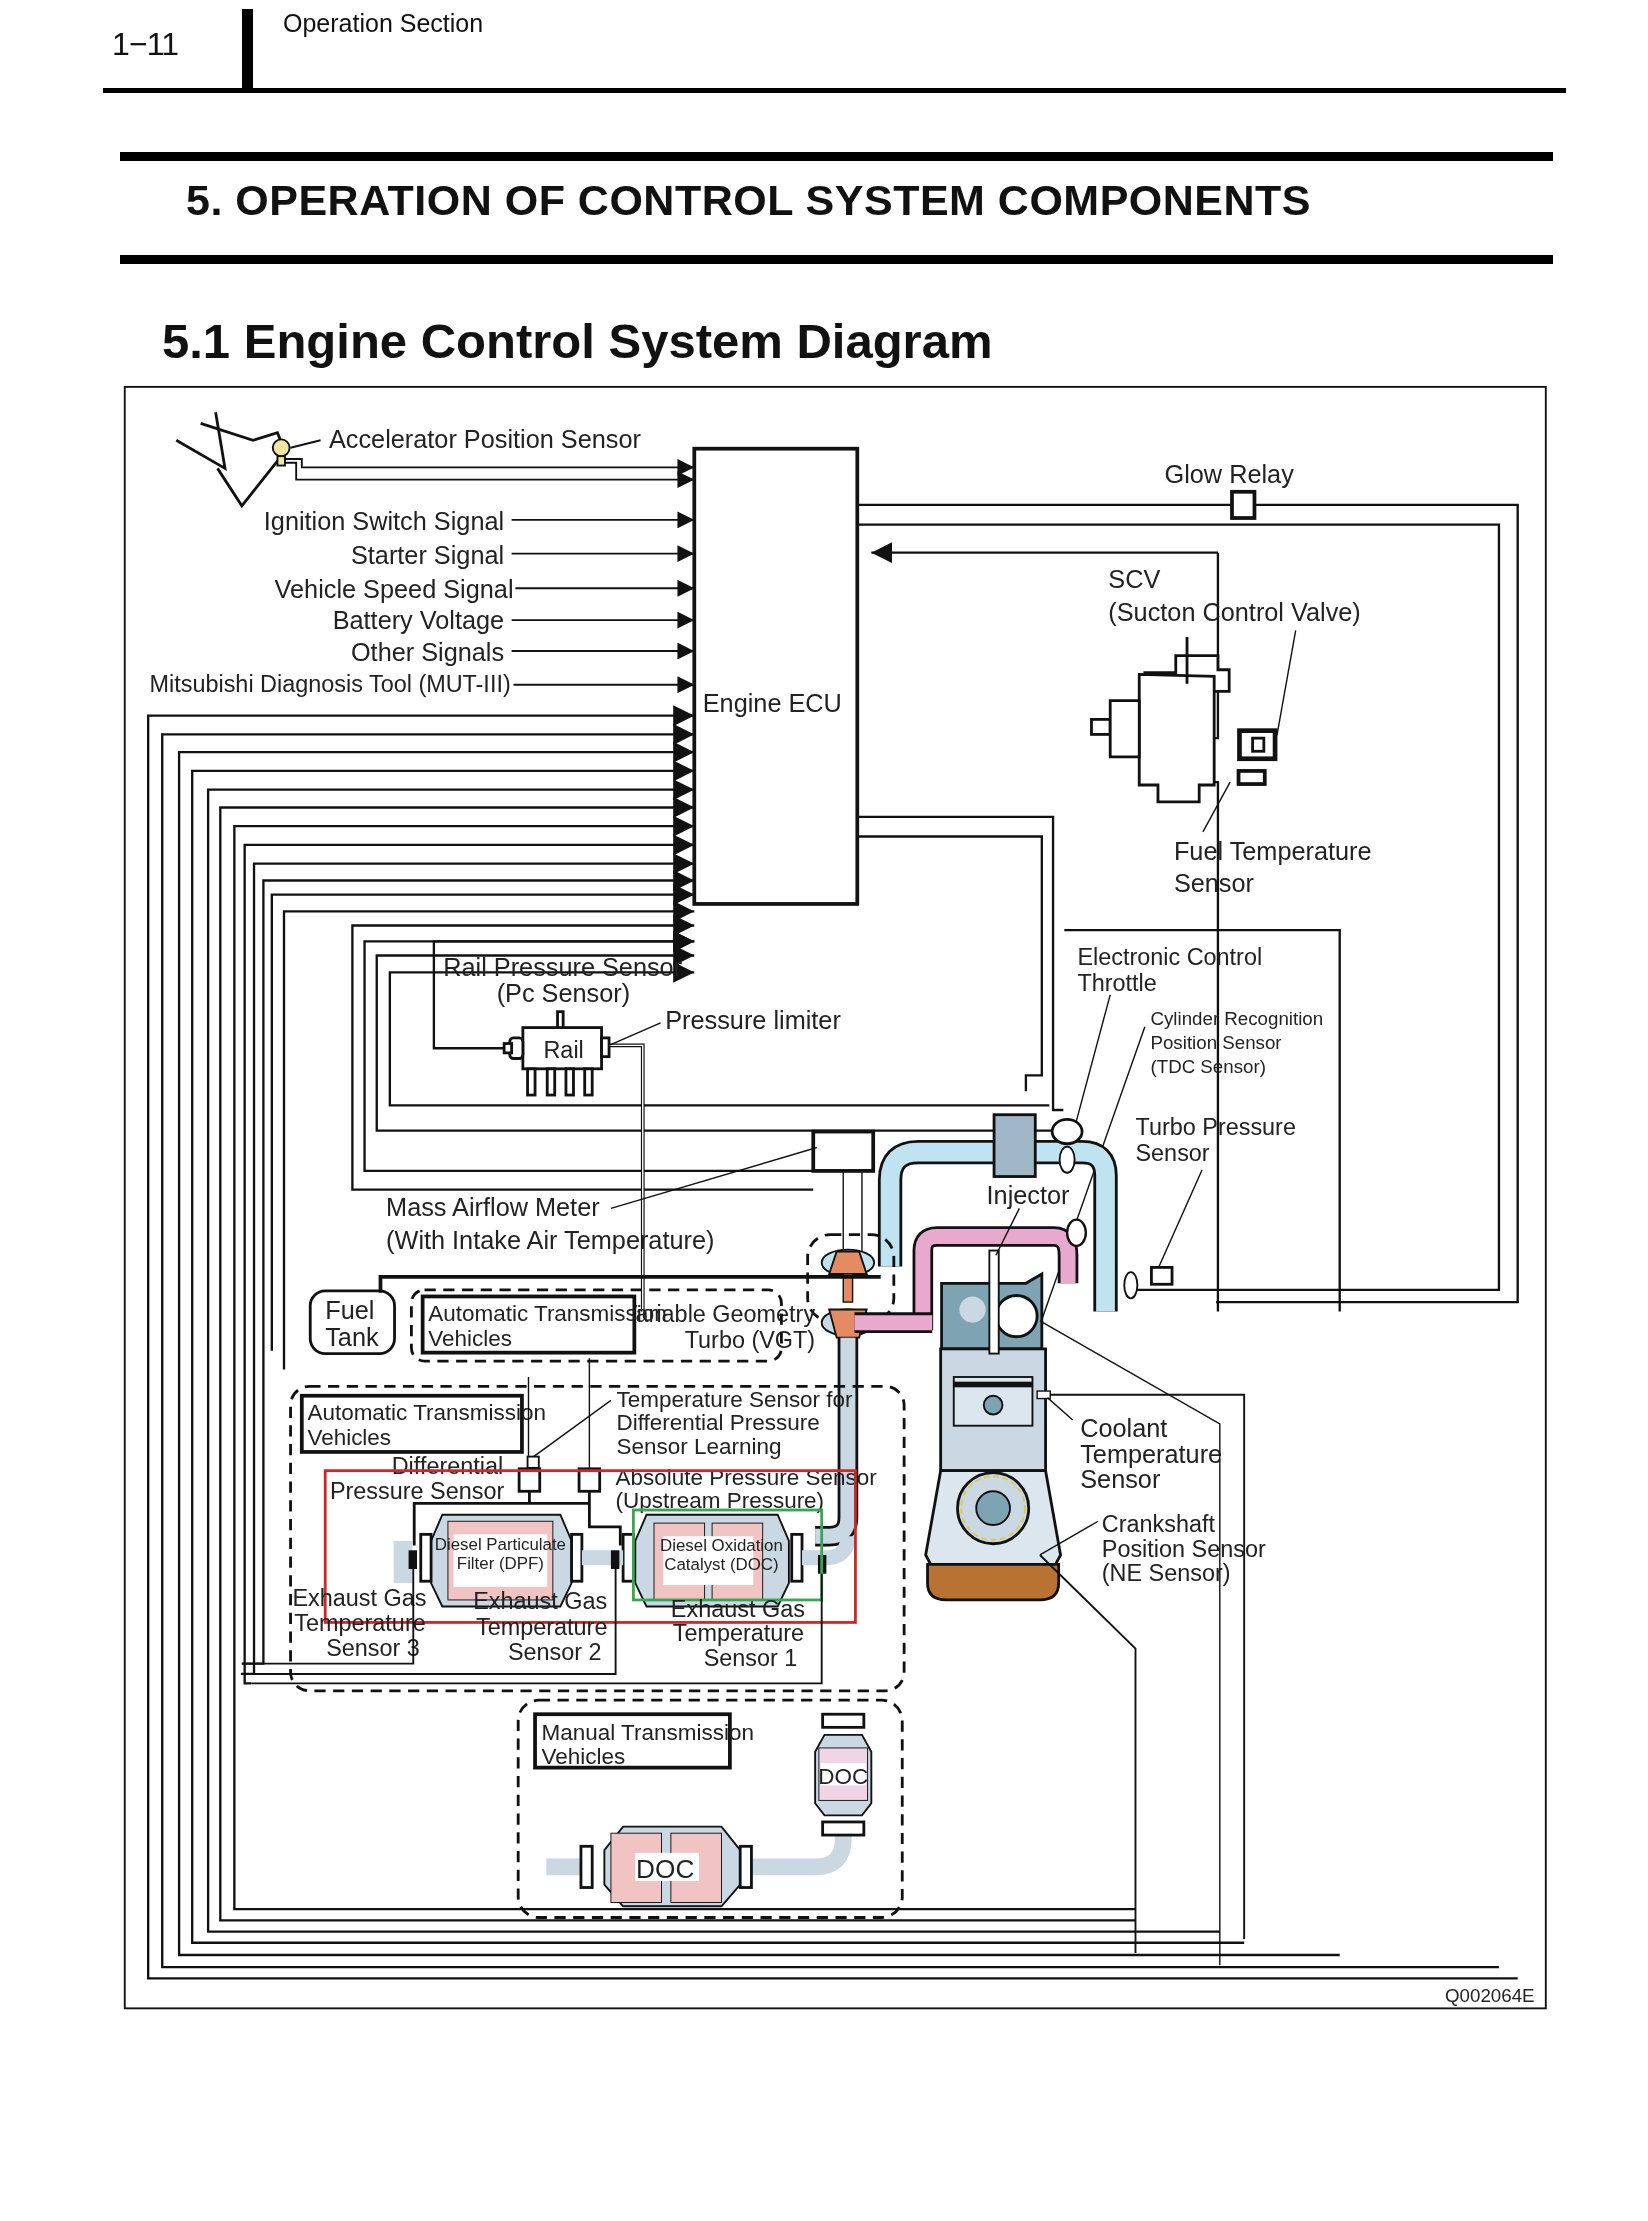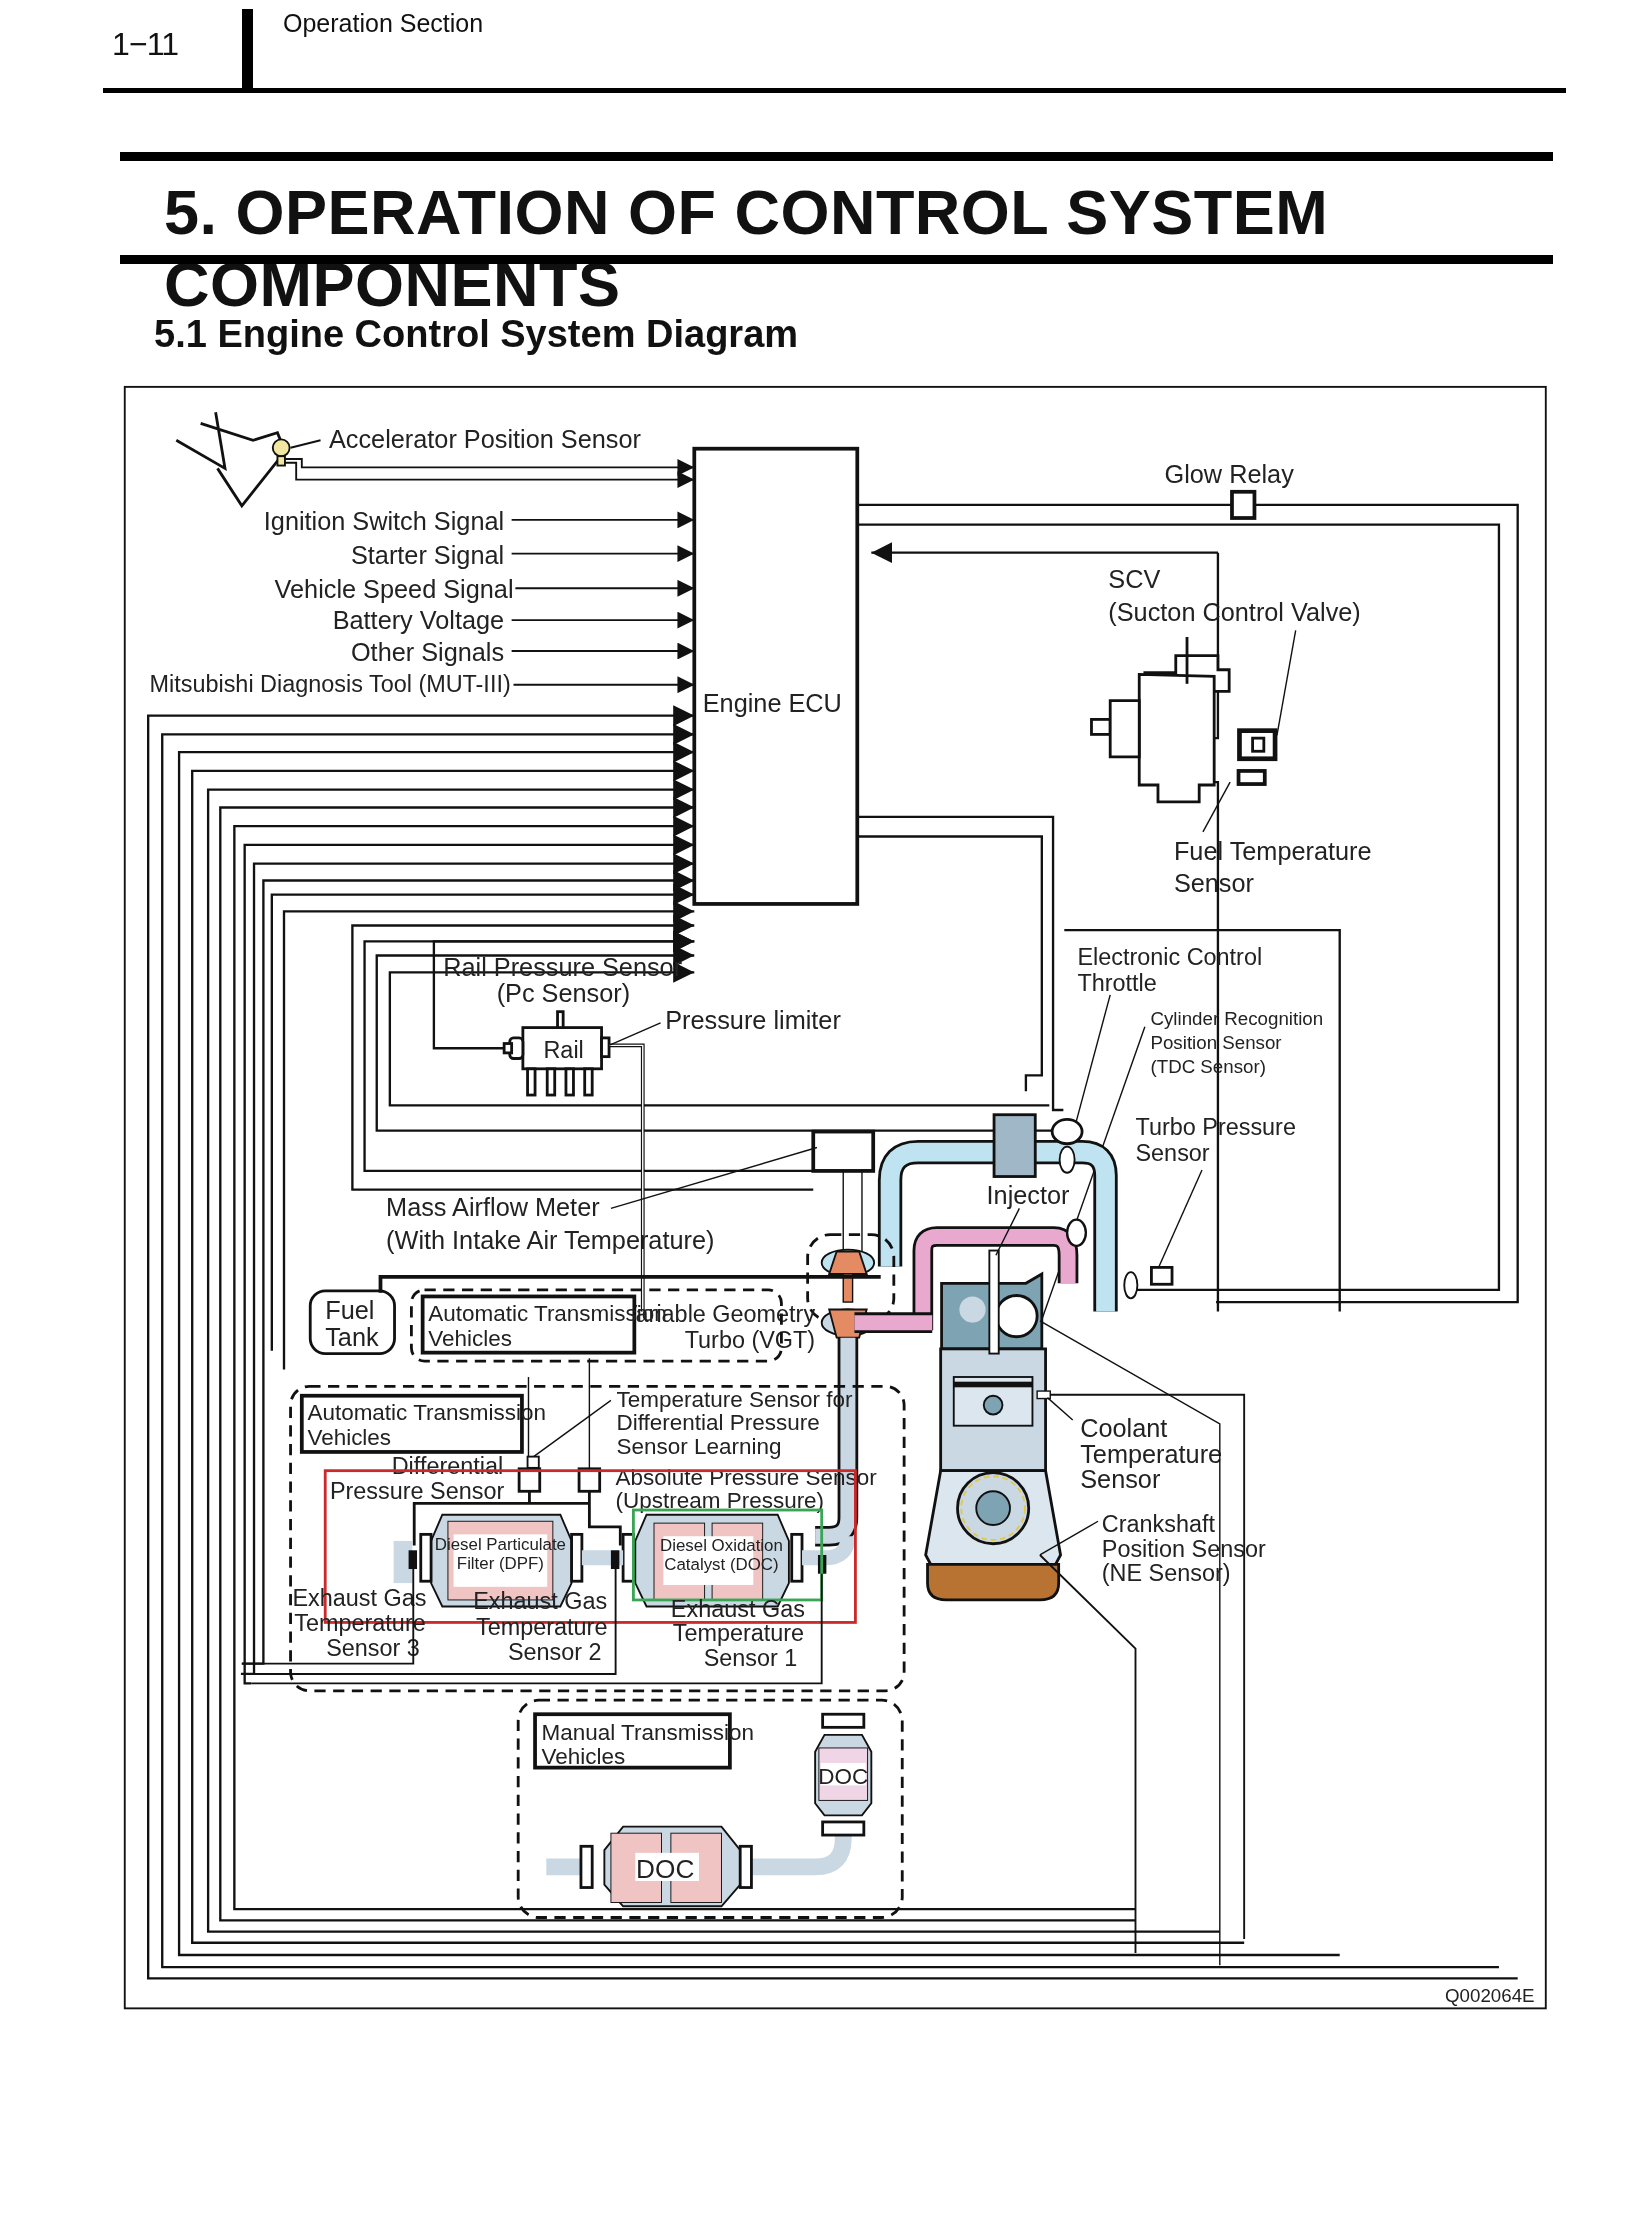--- a/index.html
+++ b/index.html
@@ -4,22 +4,22 @@
 <style>
   html, body { margin: 0; padding: 0; background: #ffffff; }
   body { width: 1649px; height: 2221px; position: relative; overflow: hidden; font-family: "Liberation Sans", sans-serif; color: #111; }
   .page-num { position: absolute; left: 112px; top: 26px; font-size: 32px; letter-spacing: -0.9px; text-align: center; }
   .hdr-bar { position: absolute; left: 242px; top: 9.4px; width: 11.2px; height: 82px; background: #000; }
   .hdr-section { position: absolute; left: 283px; top: 9.4px; font-size: 25px; }
   .hdr-line { position: absolute; left: 103px; top: 88px; width: 1463px; height: 4.7px; background: #000; }
   .rule { position: absolute; left: 120px; width: 1433px; height: 9.4px; background: #000; }
   .rule.top { top: 152px; }
   .rule.bot { top: 255px; }
-  .chapter-title { position: absolute; left: 164px; top: 176px; font-size: 63px; font-weight: bold; letter-spacing: 0.5px; }
-  .section-title { position: absolute; left: 154px; top: 313px; font-size: 38px; font-weight: bold; }
+  .chapter-title { position: absolute; left: 186px; top: 176px; font-size: 43px; font-weight: bold; letter-spacing: 0.5px; }
+  .section-title { position: absolute; left: 162px; top: 313px; font-size: 49px; font-weight: bold; }
   svg#diagram { position: absolute; left: 0; top: 0; }
   svg text { font-family: "Liberation Sans", sans-serif; fill: #222; }
 </style>
 </head>
 <body>
 
 <div class="page-num">1−11</div>
 <div class="hdr-bar"></div>
 <div class="hdr-section">Operation Section</div>
 <div class="hdr-line"></div>

